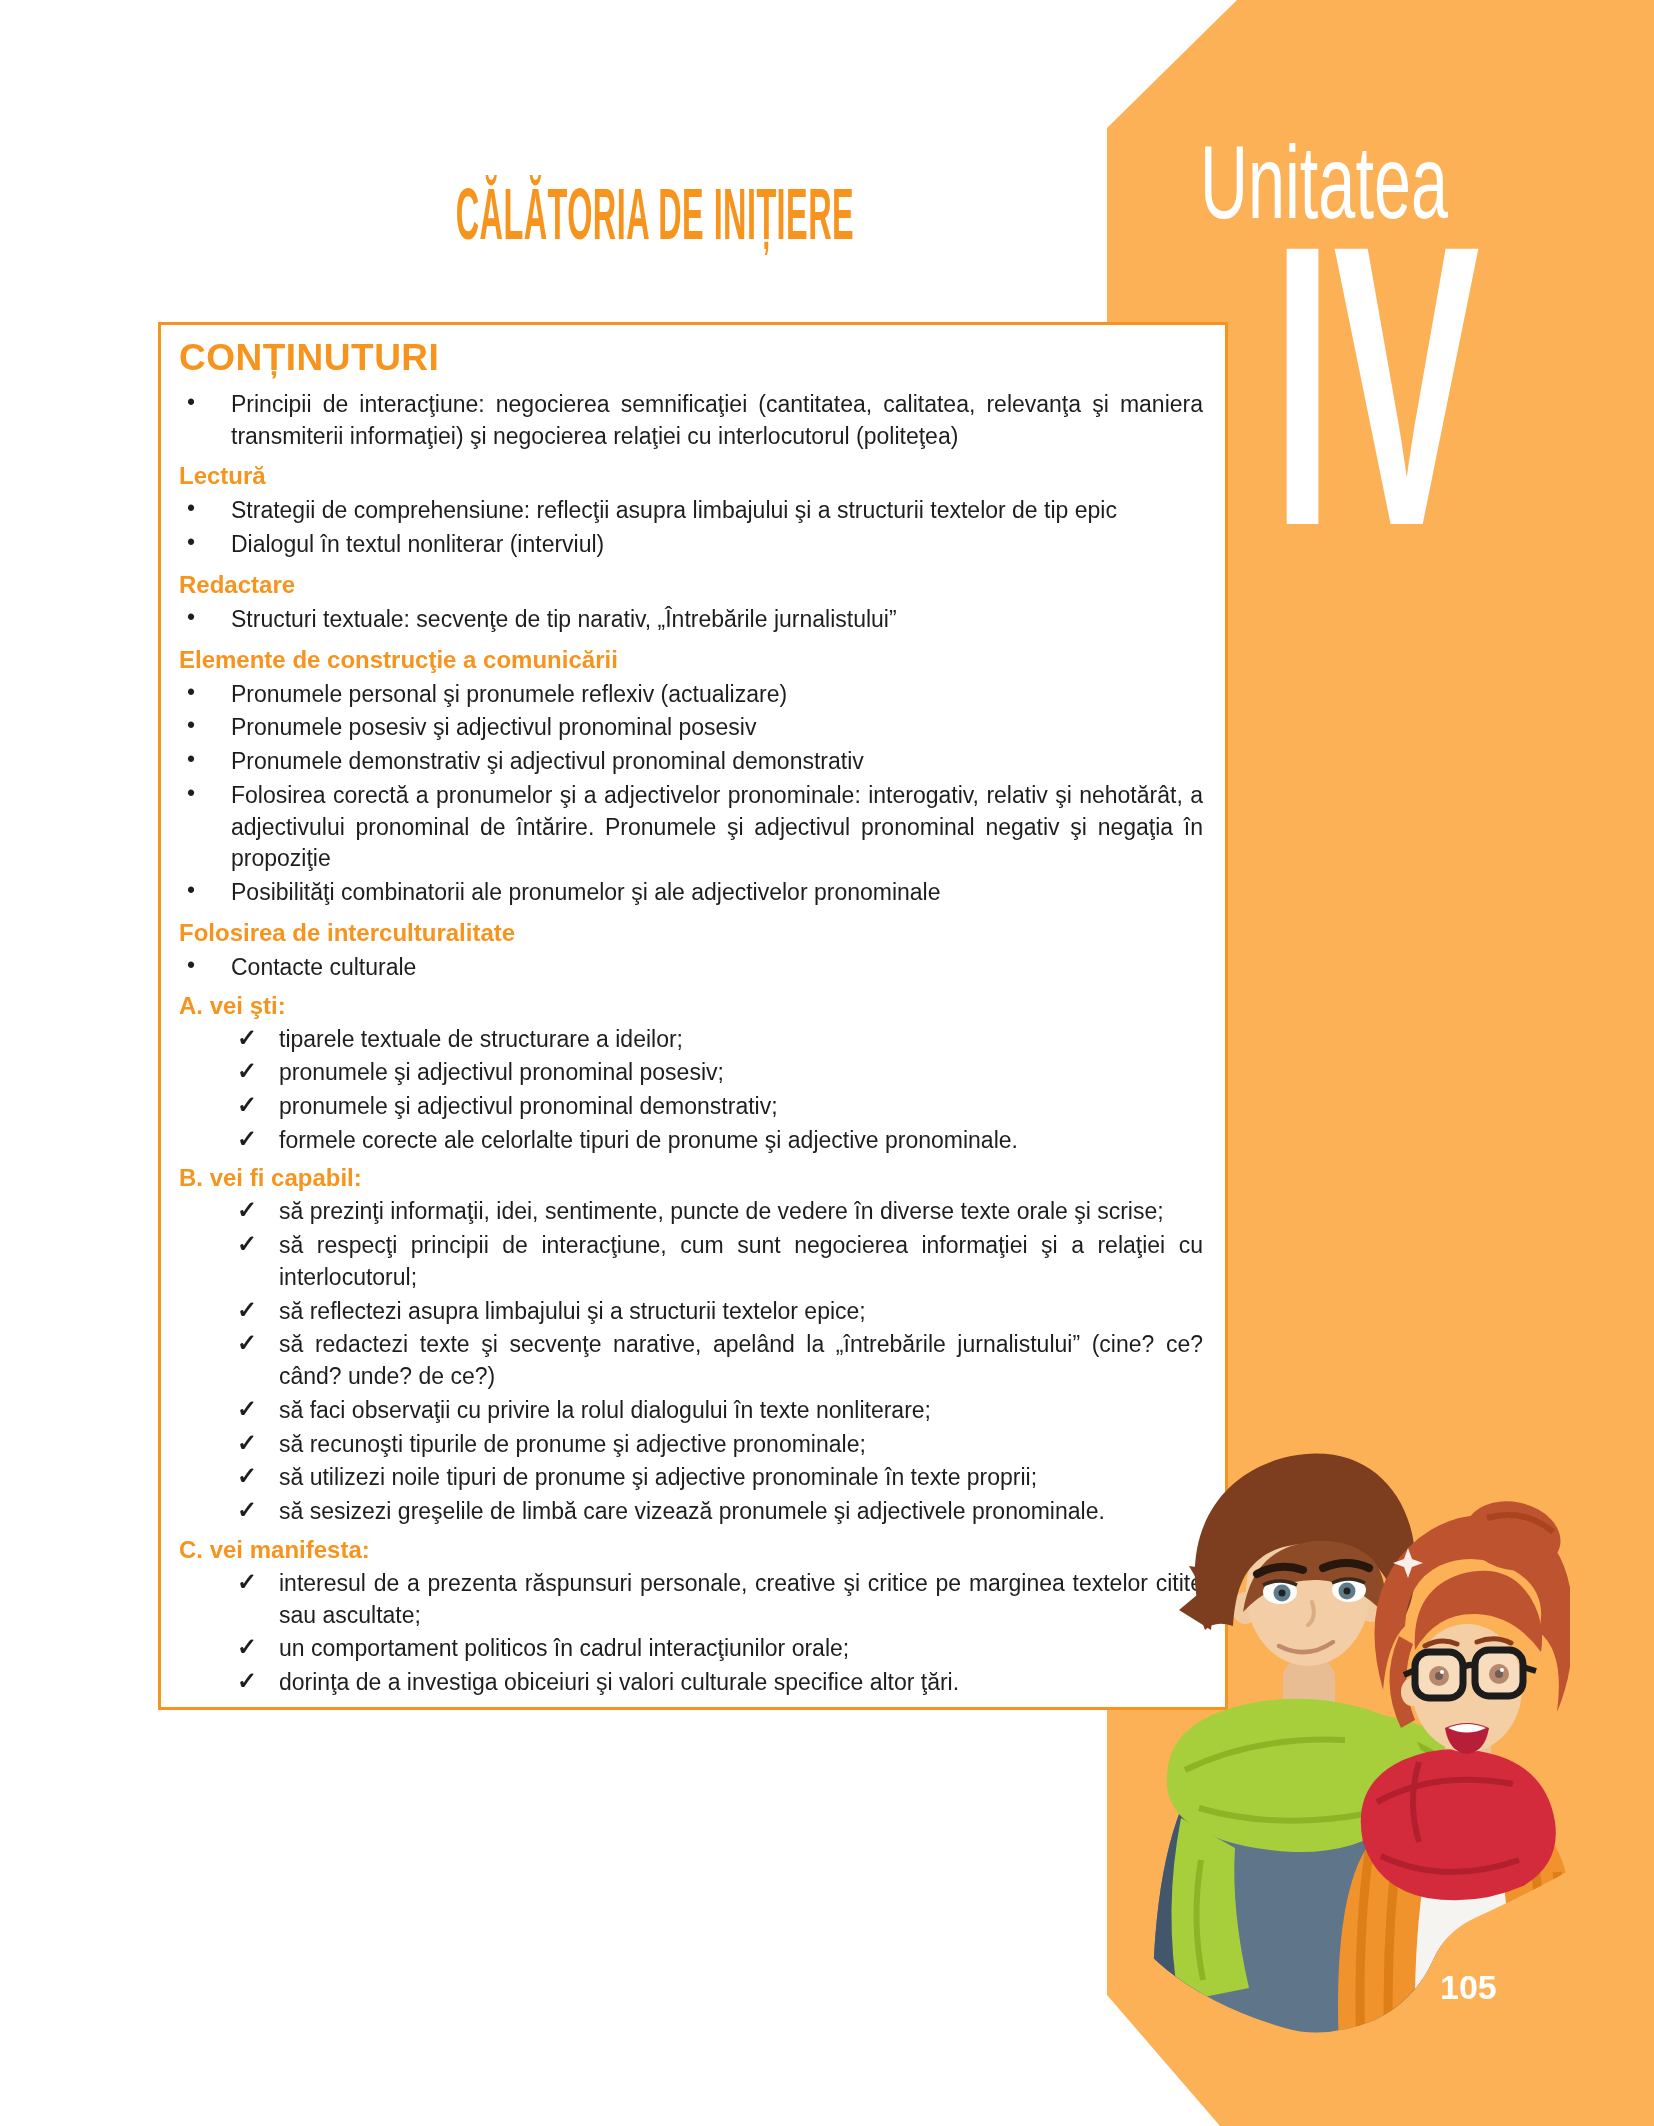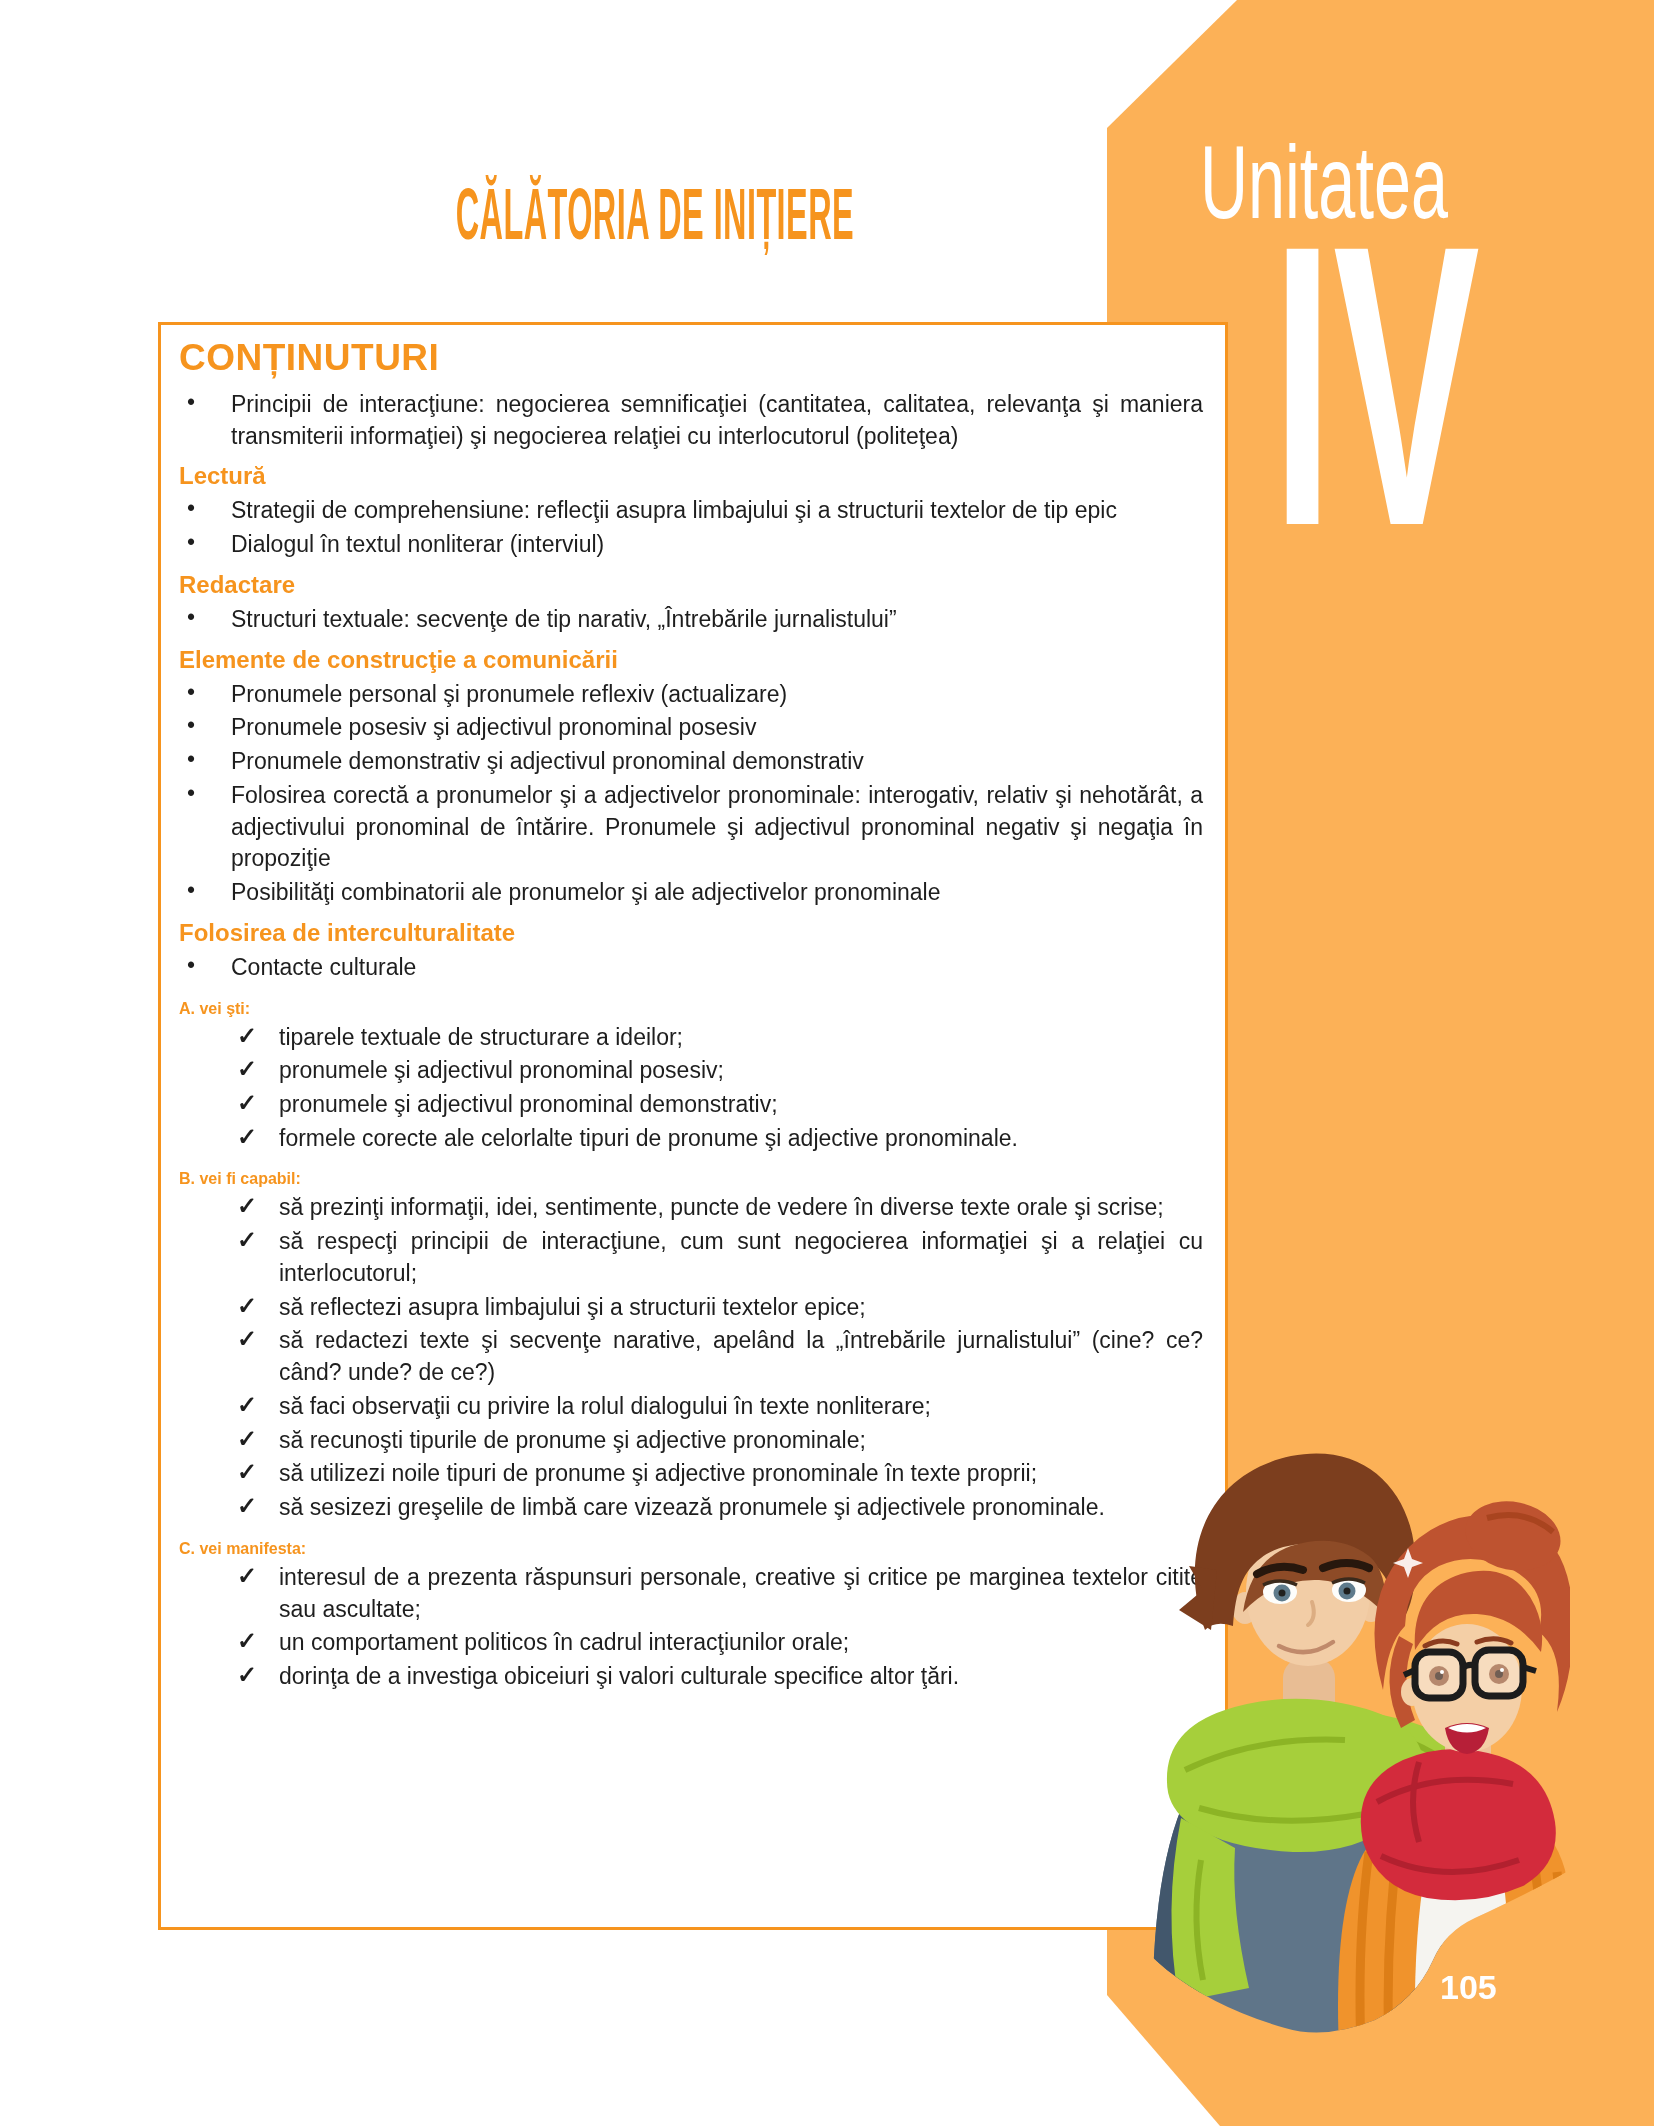--- a/index.html
+++ b/index.html
@@ -12,32 +12,32 @@
   #unit-label{position:absolute;left:1200px;top:130px;color:#ffffff;font-size:104px;
     line-height:1;white-space:nowrap;transform:scaleX(0.64);transform-origin:0 0;}
   #unit-number{position:absolute;left:1272px;top:186px;color:#ffffff;font-size:400px;
     font-weight:700;line-height:1;white-space:nowrap;transform:scaleX(0.55);transform-origin:0 0;}
   #page-title{position:absolute;right:800px;top:178px;color:var(--accent);font-size:72px;
     font-weight:700;line-height:1;white-space:nowrap;transform:scaleX(0.45);
     transform-origin:100% 0;letter-spacing:1px;}
   #page-number{position:absolute;left:1440px;top:1968px;color:#ffffff;font-size:34px;
     font-weight:700;z-index:6;}
   
-  #content-box{position:absolute;left:158px;top:322px;width:1070px;height:1608px;
+  #content-box{position:absolute;left:158px;top:322px;width:1070px;height:1388px;
     box-sizing:border-box;background:#ffffff;border:3px solid var(--accent);
     padding:8px 20px 0 18px;color:#1e1e1e;font-size:23px;z-index:3;}
   #contents-heading{margin:4px 0 10px 0;font-size:37px;letter-spacing:0.5px;
     color:var(--accent);font-weight:700;}
   .section-title{margin:10px 0 5px 0;font-size:24px;color:var(--accent);font-weight:700;}
   .bullet-row{display:flex;margin:2px 0;}
   .bullet{flex:none;width:44px;padding-left:8px;font-size:23px;}
   .bullet-text{flex:1;text-align:justify;line-height:1.38;padding-right:2px;}
   #outcomes-intro{margin:22px 0 4px 4px;font-size:25px;color:var(--accent);
     font-weight:700;font-style:italic;}
-  .group-title{margin:16px 0 4px 0;font-size:16px;color:var(--accent);font-weight:700;}
+  .group-title{margin:8px 0 4px 0;font-size:24px;color:var(--accent);font-weight:700;}
   .check-row{display:flex;margin:2px 0;padding-left:58px;}
   .check{flex:none;width:42px;font-weight:700;font-size:24px;}
   .check-text{flex:1;text-align:justify;line-height:1.38;padding-right:2px;}
   
   #characters{position:absolute;left:1115px;top:1440px;width:455px;height:610px;z-index:5;}
 </style>
 </head>
 <body>
 
 <div id="page" style="--panel: #FCB157; --accent: #F6941E;">

